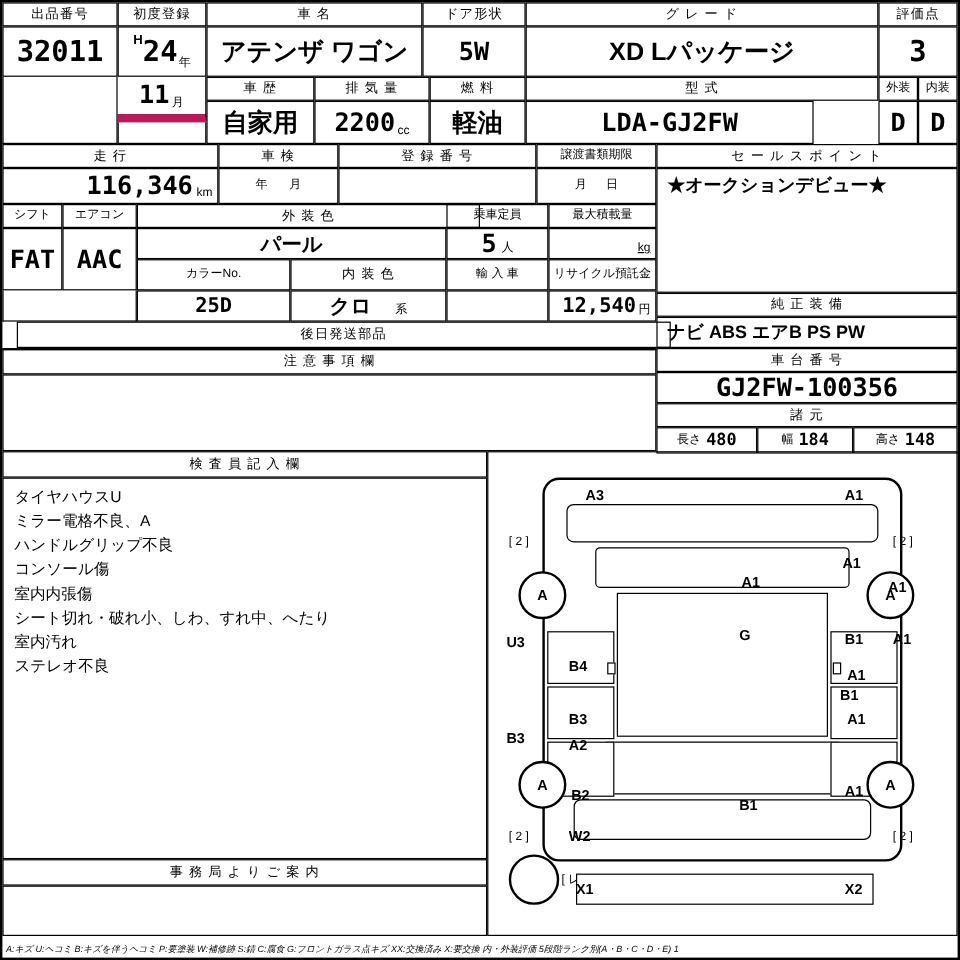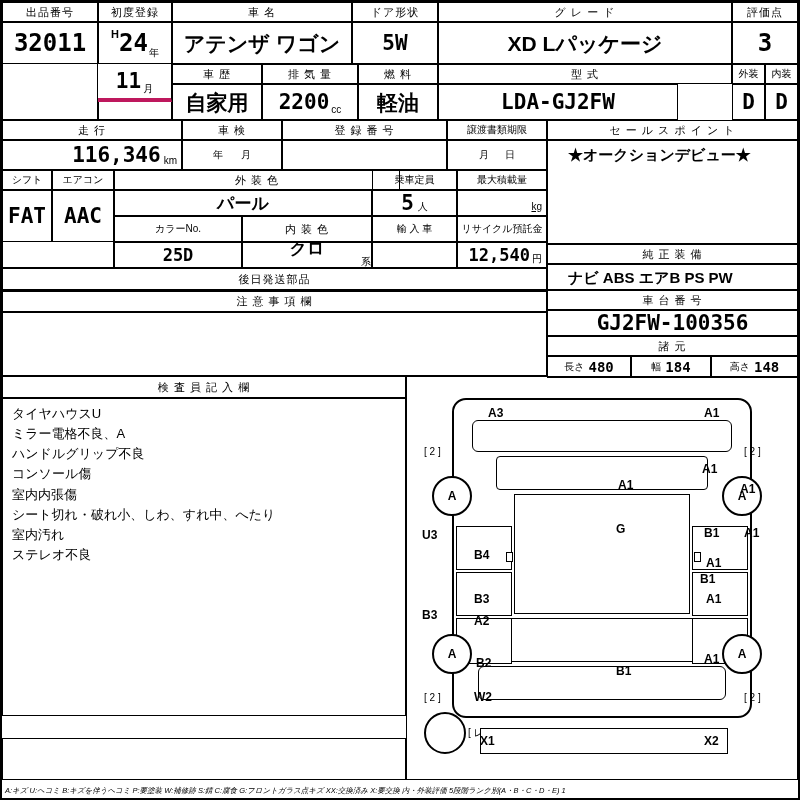--- a/index.html
+++ b/index.html
@@ -25,21 +25,21 @@
     overflow:hidden;
     line-height:1;
   }
   .nb { border:none; }
   .lbl { font-size:11px; letter-spacing:1px; }
   .lbl-s { font-size:10px; letter-spacing:0px; }
   .val { font-size:17px; font-weight:bold; }
   .val-l { font-size:21px; font-weight:bold; }
   .val-xl { font-size:24px; font-weight:bold; }
   .mono { font-family:"DejaVu Sans Mono", monospace; }
-  .left { justify-content:flex-start; padding-left:20px; }
+  .left { justify-content:flex-start; padding-left:8px; }
   .right { justify-content:flex-end; padding-right:4px; }
   .sub { font-size:10px; font-weight:normal; }
 
   
   .notes {
     position:absolute;
     font-size:13px;
     line-height:1.55;
     padding:4px 6px;
     text-align:left;
@@ -99,21 +99,21 @@
     <span class="val-xl mono">3</span>
   </div>
 
   <div class="cell lbl" style="left:170px;top:62px;width:90px;height:20px;">車 歴</div>
   <div class="cell lbl" style="left:260px;top:62px;width:96px;height:20px;">排 気 量</div>
   <div class="cell lbl" style="left:356px;top:62px;width:80px;height:20px;">燃 料</div>
   <div class="cell lbl" style="left:436px;top:62px;width:294px;height:20px;">型 式</div>
   <div class="cell lbl-s" style="left:730px;top:62px;width:33px;height:20px;">外装</div>
   <div class="cell lbl-s" style="left:763px;top:62px;width:33px;height:20px;">内装</div>
 
-  <div class="cell nb" style="left:96px;top:62px;width:74px;height:38px;border-right:1px solid #000;border-bottom:4px solid #be185d;">
+  <div class="cell nb" style="left:96px;top:62px;width:74px;height:38px;border-right:1px solid #000;border-bottom:7px solid #be185d;">
     <span class="mono val-l">11</span>
     <span class="sub" style="align-self:flex-end;margin-bottom:4px;margin-left:2px;">月</span>
   </div>
   <div class="cell" style="left:170px;top:82px;width:90px;height:36px;">
     <span class="val-l">自家用</span>
   </div>
   <div class="cell" style="left:260px;top:82px;width:96px;height:36px;">
     <span class="val-l mono">2200</span>
     <span class="sub" style="align-self:flex-end;margin-bottom:4px;margin-left:2px;">cc</span>
   </div>
@@ -180,34 +180,34 @@
   </div>
 
   <div class="cell lbl-s" style="left:112px;top:214px;width:128px;height:26px;">カラーNo.</div>
   <div class="cell lbl" style="left:240px;top:214px;width:130px;height:26px;">内 装 色</div>
   <div class="cell lbl-s" style="left:370px;top:214px;width:85px;height:26px;">輸 入 車</div>
   <div class="cell lbl-s" style="left:455px;top:214px;width:90px;height:26px;">リサイクル預託金</div>
 
   <div class="cell" style="left:112px;top:240px;width:128px;height:26px;">
     <span class="val mono">25D</span>
   </div>
-  <div class="cell" style="left:240px;top:240px;width:130px;height:26px;flex-direction:column;">
+  <div class="cell" style="left:240px;top:240px;width:130px;height:26px;">
     <span class="val">クロ</span>
     <span class="sub" style="margin-left:20px;align-self:flex-end;margin-bottom:3px;">系</span>
   </div>
   <div class="cell" style="left:370px;top:240px;width:85px;height:26px;">
     <span class="val"></span>
   </div>
   <div class="cell right" style="left:455px;top:240px;width:90px;height:26px;">
     <span class="val mono">12,540</span>
     <span class="sub" style="margin-left:2px;align-self:flex-end;margin-bottom:3px;">円</span>
   </div>
   <div class="cell" style="left:0;top:240px;width:112px;height:26px;border-top:none;"></div>
 
-  <div class="cell lbl" style="left:0;top:266px;width:545px;height:22px;">後日発送部品</div>
+  <div class="cell lbl" style="left:12px;top:266px;width:545px;height:22px;">後日発送部品</div>
   <div class="cell" style="left:0;top:288px;width:545px;height:0px;"></div>
 
   <div class="cell lbl" style="left:0;top:288px;width:545px;height:22px;">注 意 事 項 欄</div>
   <div class="cell" style="left:0;top:310px;width:545px;height:64px;"></div>
 
   <div class="cell lbl" style="left:545px;top:118px;width:251px;height:20px;">セ ー ル ス ポ イ ン ト</div>
   <div class="cell left" style="left:545px;top:138px;width:251px;height:104px;align-items:flex-start;padding-top:6px;">
     <span style="font-size:15px;font-weight:bold;">★オークションデビュー★</span>
   </div>
   <div class="cell lbl" style="left:545px;top:242px;width:251px;height:20px;">純 正 装 備</div>
@@ -238,20 +238,21 @@
     <div>タイヤハウスU</div>
     <div>ミラー電格不良、A</div>
     <div>ハンドルグリップ不良</div>
     <div>コンソール傷</div>
     <div>室内内張傷</div>
     <div>シート切れ・破れ小、しわ、すれ中、へたり</div>
     <div>室内汚れ</div>
     <div>ステレオ不良</div>
   </div>
 
+  <div class="cell lbl" style="left:0;top:714px;width:404px;height:22px;">事 務 局 よ り ご 案 内</div>
   <div class="cell" style="left:0;top:736px;width:404px;height:42px;"></div>
 
   <div class="cell" style="left:404px;top:374px;width:392px;height:404px;"></div>
   <div id="diagram" style="left:404px;top:374px;width:392px;height:404px;">
 
     <div class="box" style="left:46px;top:22px;width:300px;height:320px;border-radius:14px;"></div>
 
     <div class="boxthin" style="left:66px;top:44px;width:260px;height:32px;border-radius:6px;"></div>
 
     <div class="boxthin" style="left:90px;top:80px;width:212px;height:34px;border-radius:4px;"></div>

